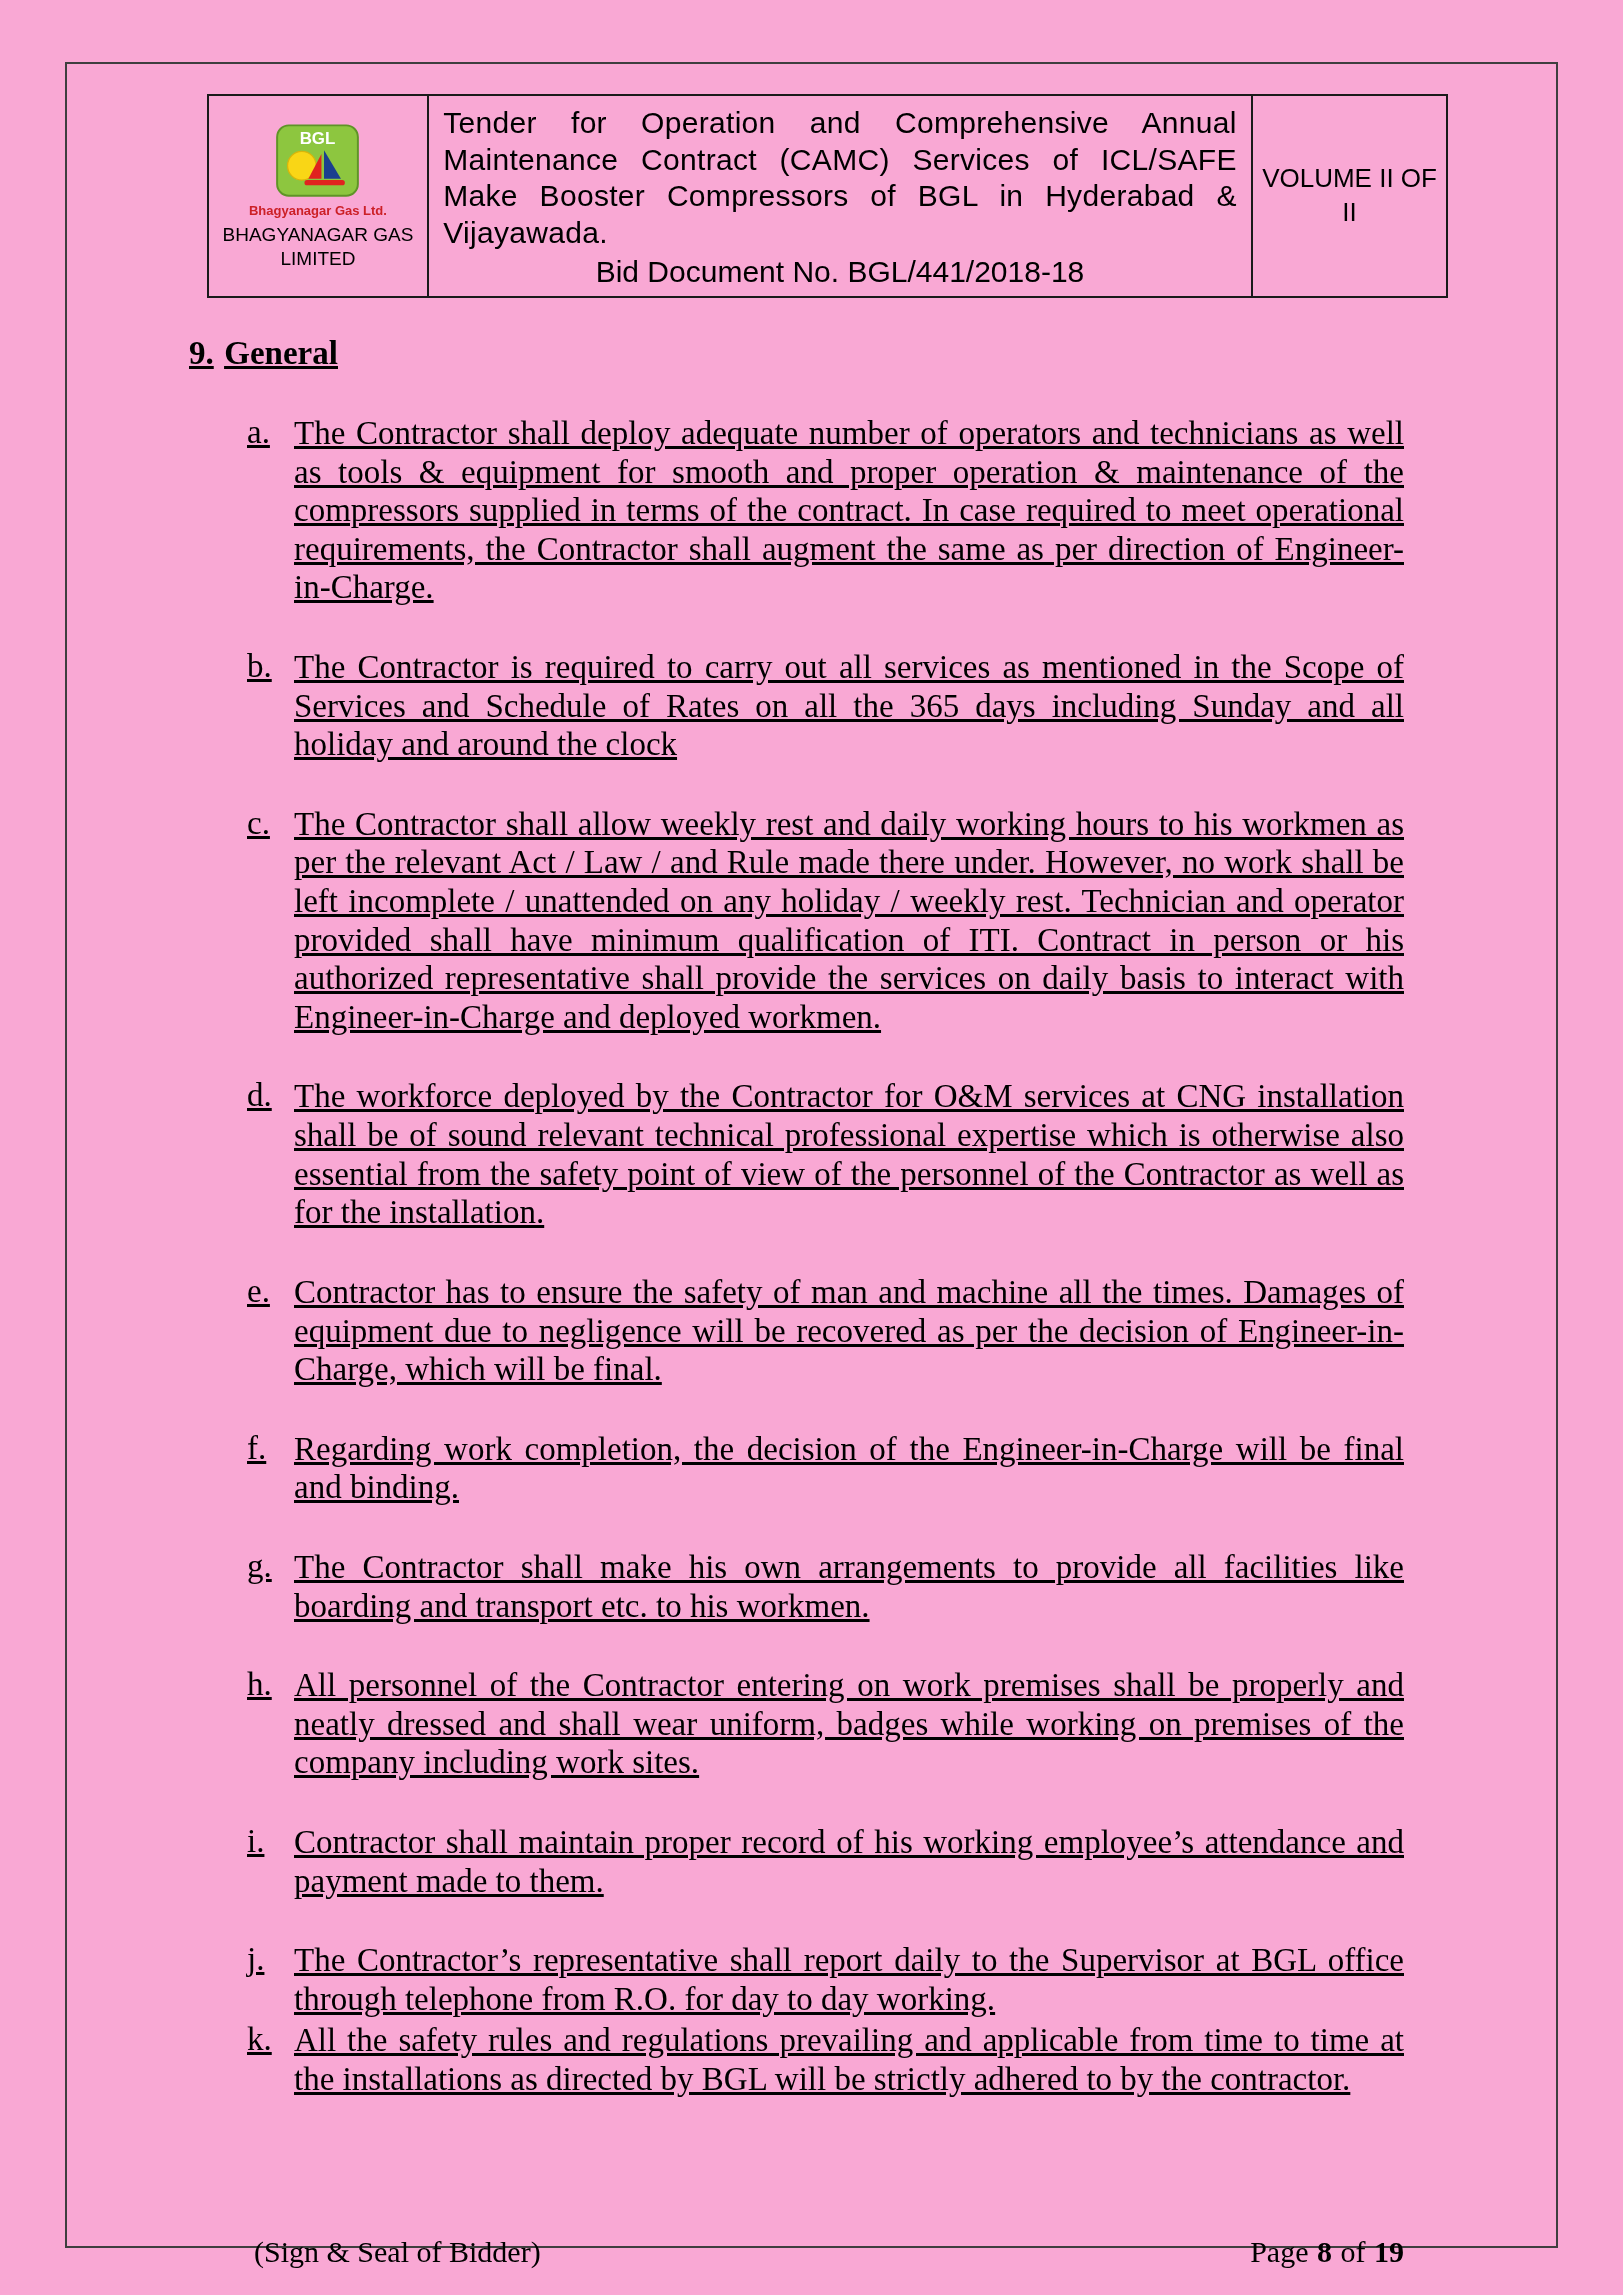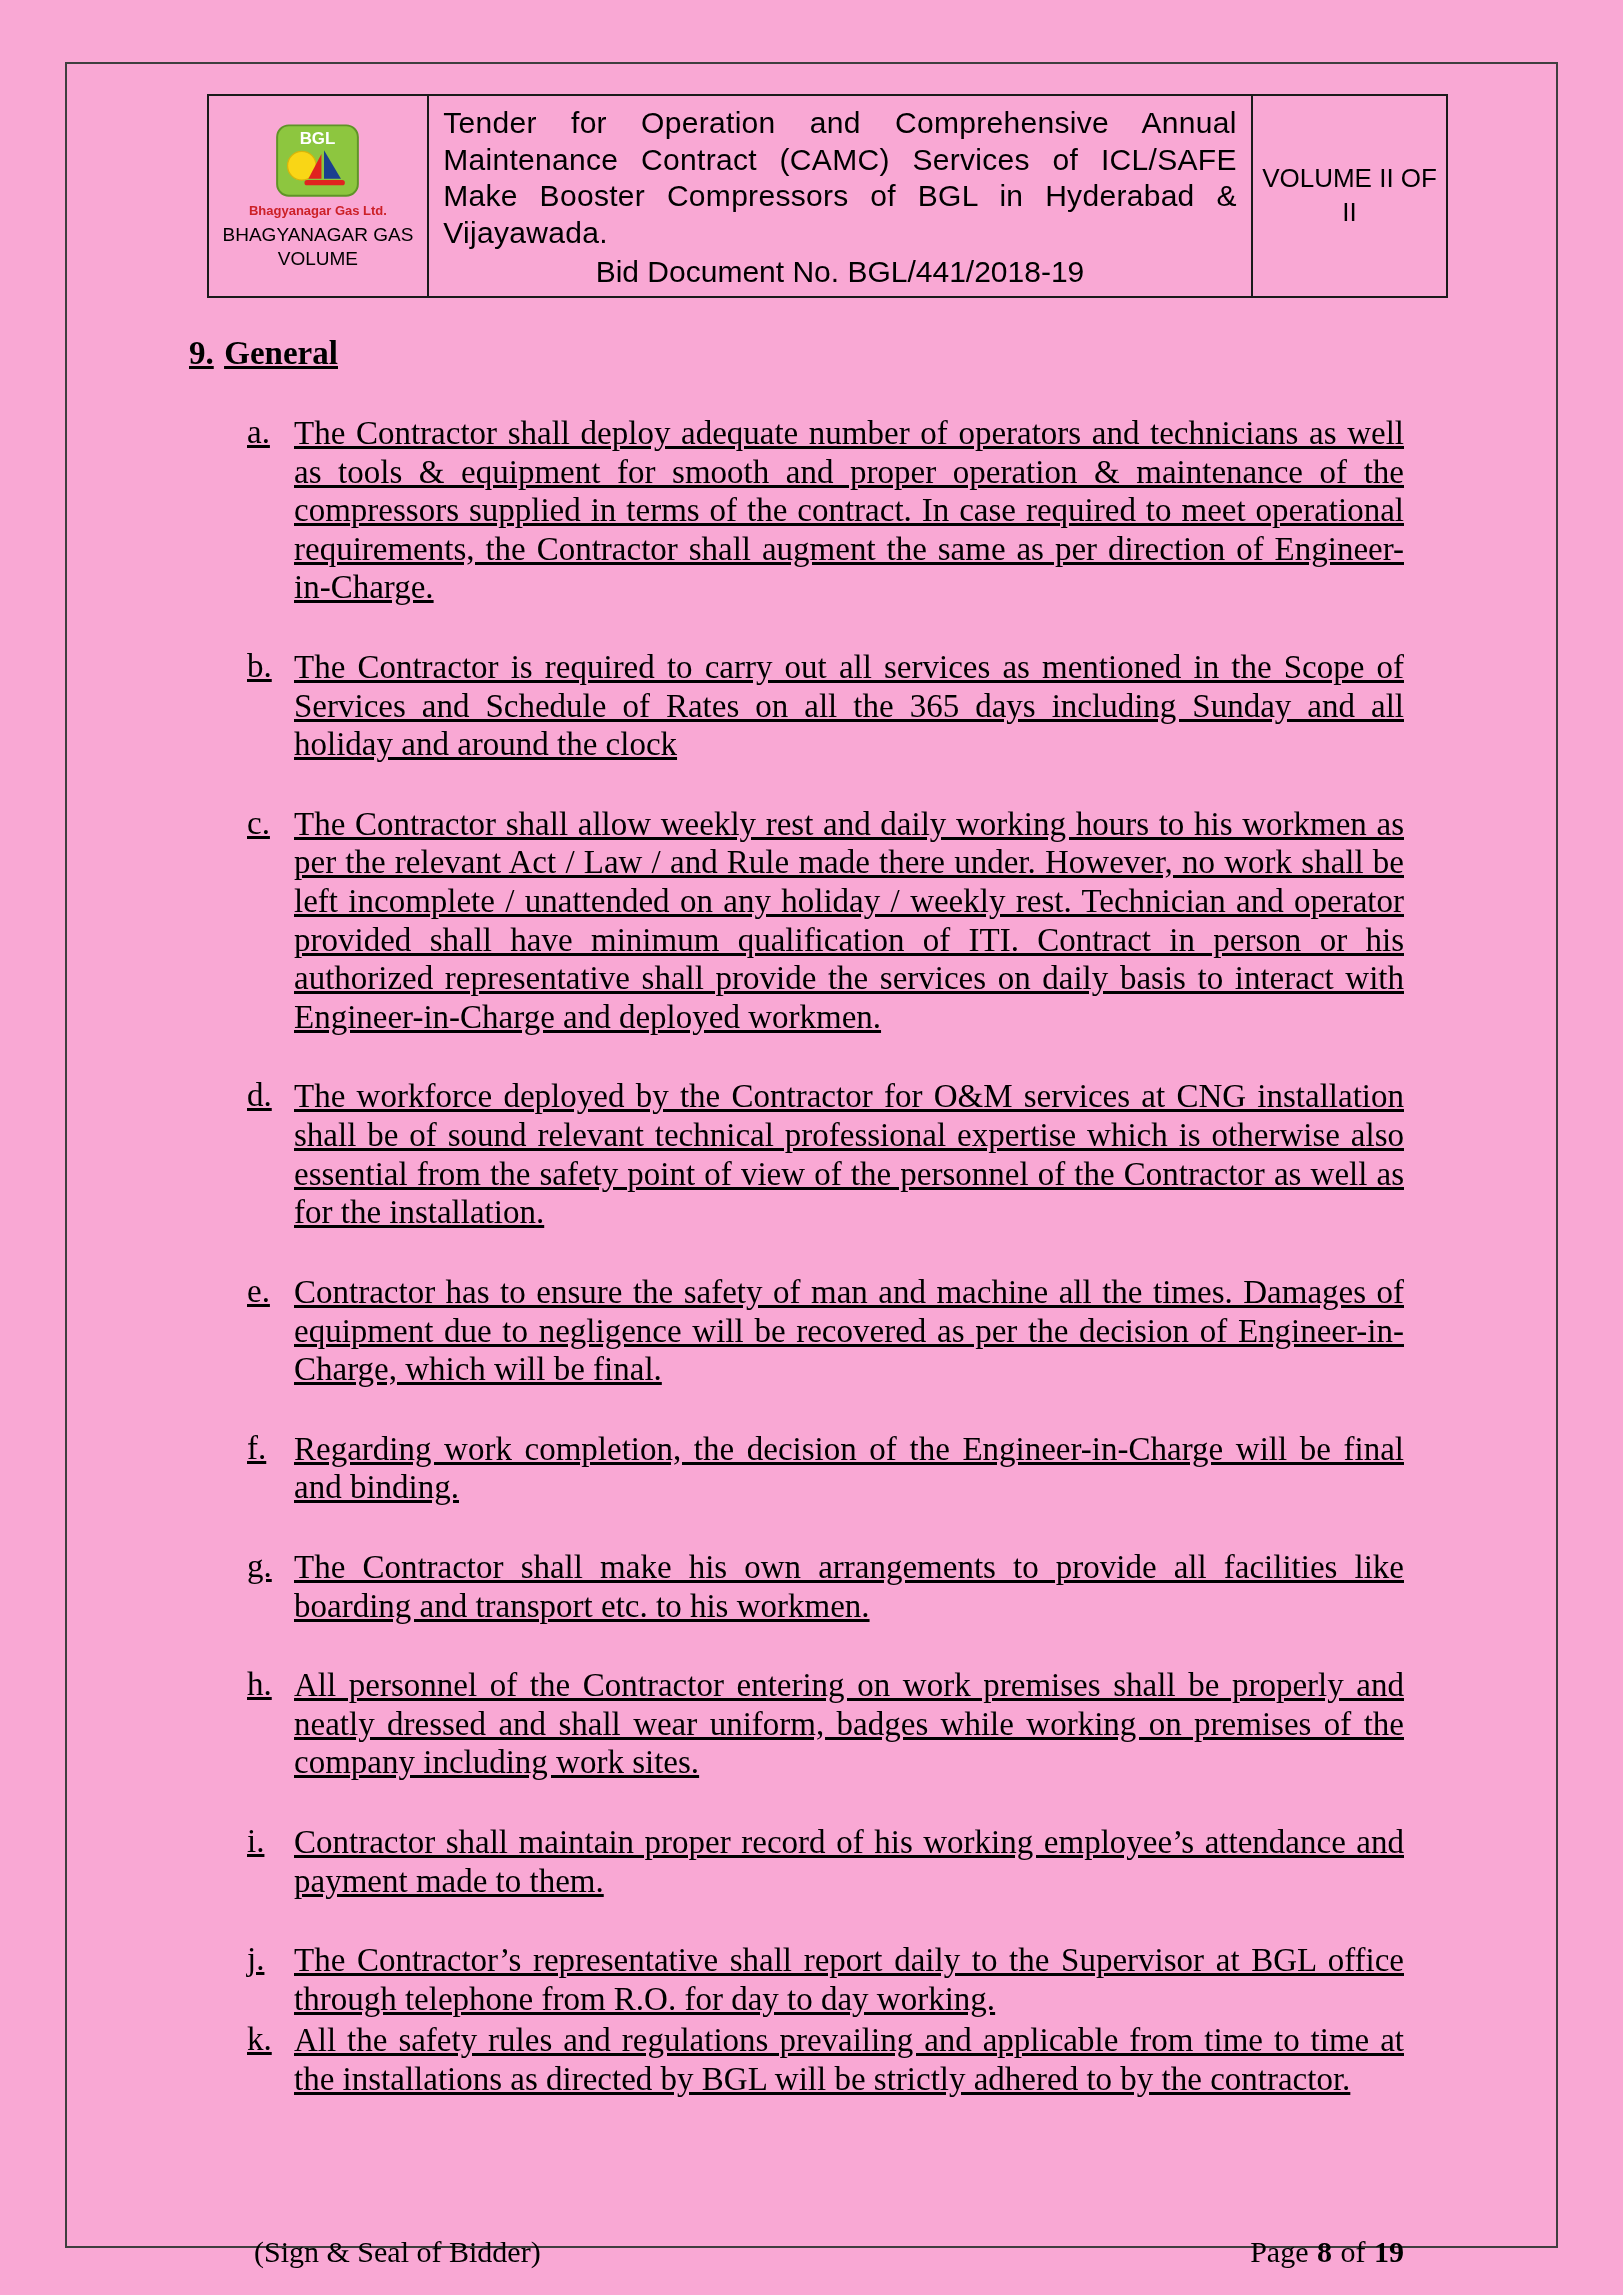--- a/index.html
+++ b/index.html
@@ -132,25 +132,25 @@
         <td class="logo-cell">
           <svg width="99" height="77" viewBox="0 0 152 118" aria-hidden="true">
             <rect x="14" y="2" width="124" height="108" rx="18" fill="#8dc63f" stroke="#5f9427" stroke-width="3"></rect>
             <text x="76" y="30" text-anchor="middle" font-family="Liberation Sans, sans-serif" font-size="26" font-weight="bold" fill="#ffffff">BGL</text>
             <circle cx="52" cy="64" r="22" fill="#f9d616" stroke="#d8b50a" stroke-width="2"></circle>
             <path d="M 86 84 L 86 40 L 112 84 Z" fill="#1b3f8f"></path>
             <path d="M 82 84 L 82 46 L 62 84 Z" fill="#e0231f"></path>
             <rect x="56" y="86" width="62" height="8" rx="4" fill="#e0231f"></rect>
           </svg>
           <div class="logo-caption">Bhagyanagar Gas Ltd.</div>
-          <div class="company-name">BHAGYANAGAR GAS VOLUME</div>
+          <div class="company-name">BHAGYANAGAR GAS LIMITED</div>
         </td>
         <td class="title-cell">
           <div class="tender-title">Tender for Operation and Comprehensive Annual Maintenance Contract (CAMC) Services of ICL/SAFE Make Booster Compressors of BGL in Hyderabad &amp; Vijayawada.</div>
-          <div class="bid-doc">Bid Document No. BGL/441/2018-19</div>
+          <div class="bid-doc">Bid Document No. BGL/441/2018-18</div>
         </td>
         <td class="volume-cell">
           <div class="volume-text">VOLUME II OF II</div>
         </td>
       </tr>
     </tbody>
       </table>
 
     <div class="doc-body">
       <div class="section-heading">

